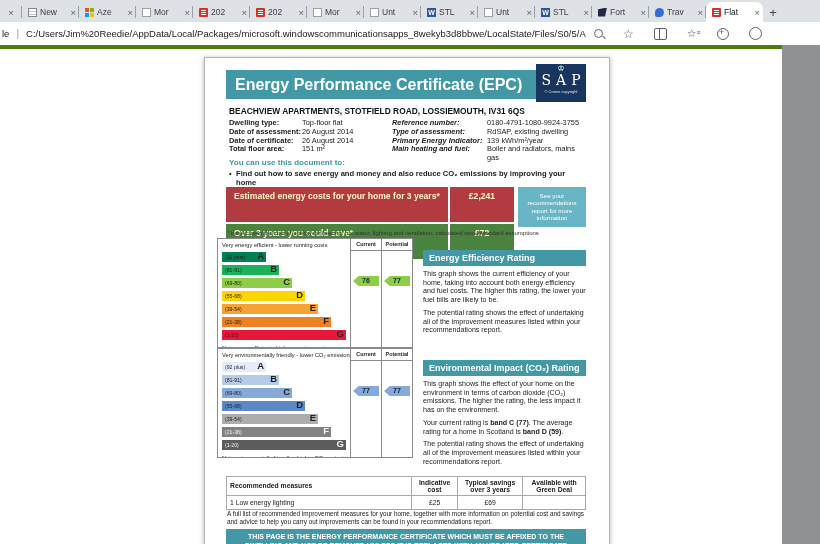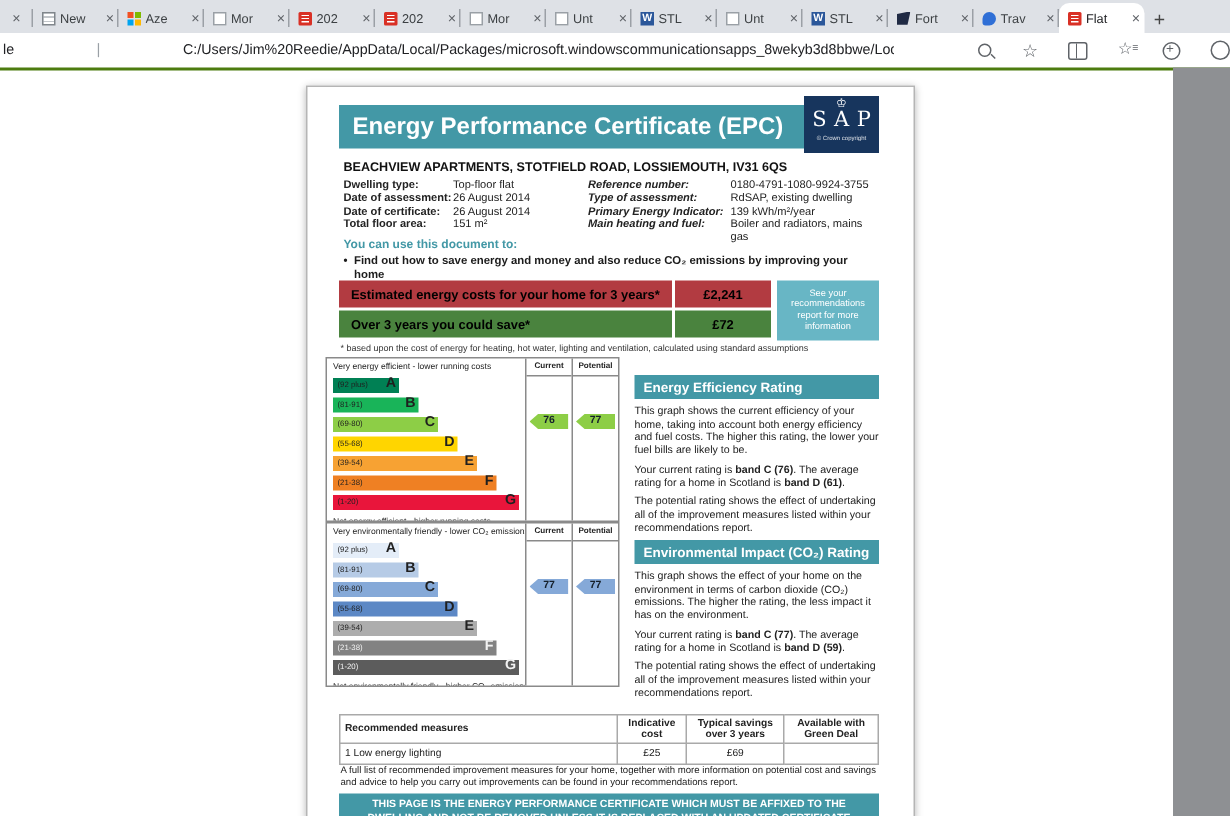--- a/index.html
+++ b/index.html
@@ -22,22 +22,22 @@
   .ic-file{background:#fff;border:1px solid #9aa0a6;}
   .ic-pdf{background:#d93025;border-radius:1px;position:relative;}
   .ic-pdf::after{content:"";position:absolute;left:2px;right:2px;top:2px;height:5px;
       background:linear-gradient(#fff 0 1px,transparent 1px 2px,#fff 2px 3px,transparent 3px 4px,#fff 4px 5px);}
   .ic-word{background:#2b579a;color:#fff;font-size:7px;font-weight:bold;text-align:center;line-height:9px;}
   .ic-microsoft{display:grid;grid-template-columns:4px 4px;grid-template-rows:4px 4px;gap:1px;}
   .ic-microsoft i{display:block;}
   .ic-dark-app{background:#202a44;clip-path:polygon(0 20%,100% 0,78% 100%,0 100%);}
   .ic-blue-app{background:#2f6fd6;border-radius:50% 50% 50% 2px;}
 
-  .toolbar{position:absolute;top:22px;left:0;width:820px;height:23px;background:#fff;border-bottom:2px solid #4d7c0f;
-           display:flex;align-items:center;font-size:9.5px;color:#202124;gap:48px;}
+  .toolbar{position:absolute;top:22px;left:0;width:820px;height:23px;background:#fff;border-bottom:4px solid #4d7c0f;
+           display:flex;align-items:center;font-size:9.5px;color:#202124;}
   .addr-prefix{margin-left:2px;color:#202124;}
   .addr-sep{color:#9aa0a6;margin:0 7px;font-size:10px;}
   .addr-url{white-space:nowrap;overflow:hidden;width:560px;}
   .addr-tools{display:flex;align-items:center;gap:20px;margin-left:8px;}
   .zoom-ic{width:7px;height:7px;border:1.2px solid #5f6368;border-radius:50%;position:relative;}
   .zoom-ic::after{content:"";position:absolute;width:4px;height:1.2px;background:#5f6368;transform:rotate(45deg);right:-4px;bottom:-1px;}
   .star-ic{font-size:12px;color:#5f6368;line-height:12px;}
   .split-ic{width:11px;height:10px;border:1.2px solid #5f6368;border-radius:2px;
             background:linear-gradient(90deg,transparent 0 4px,#5f6368 4px 5.2px,transparent 5.2px);}
   .favlist-ic{position:relative;font-size:11px;color:#5f6368;line-height:11px;}
@@ -68,21 +68,21 @@
   .dcol2 .dlabel{width:95px;font-style:italic;}
   .dvalue{flex:1;}
 
   .use-intro{position:absolute;left:24px;top:100px;color:var(--teal);font-weight:bold;font-size:8px;}
   .bullets{position:absolute;left:24px;top:111px;width:356px;font-size:7.6px;font-weight:bold;color:#1c1c1c;line-height:9px;}
   .bullet{padding-left:7px;position:relative;}
   .bullet::before{content:"•";position:absolute;left:0;top:0;}
 
   .costs{position:absolute;left:21px;top:129px;width:360px;height:40px;}
   .cost-rows{position:absolute;left:0;top:0;right:72px;}
-  .cost-row{display:flex;height:18px;margin-bottom:2px;color:#000000;font-weight:bold;}
+  .cost-row{display:flex;height:35px;margin-bottom:2px;color:#fef9c3;font-weight:bold;}
   .cost-label{flex:1;font-size:8.6px;line-height:19px;padding-left:8px;overflow:hidden;white-space:nowrap;}
   .cost-value{width:64px;text-align:center;font-size:8.6px;line-height:19px;margin-left:2px;flex:none;}
   .cost-side{position:absolute;right:0;top:0;width:68px;height:40px;background:#68b6c5;color:#fff;
              font-size:6.2px;line-height:7.4px;text-align:center;padding:5px 4px 0;box-sizing:border-box;}
   .footnote{position:absolute;left:22px;top:172px;font-size:6px;color:#333;}
 
   
   .chart{position:absolute;left:12px;width:196px;height:110px;border:1px solid #8a8a8a;background:#fff;box-sizing:border-box;display:flex;}
   .bands-area{flex:1;position:relative;overflow:hidden;}
   .top-label,.bottom-label{font-size:5.7px;color:#222;height:12px;line-height:12px;padding-left:4px;white-space:nowrap;}
@@ -315,21 +315,20 @@
           <div class="arrow" style="background: rgb(141, 206, 70); top: 37px;">76</div>
         </div>
         <div class="rating-col">
           <div class="col-head">Potential</div>
           <div class="arrow" style="background: rgb(141, 206, 70); top: 37px;">77</div>
         </div>
       </div>
     <div class="panel sec1">
       <div class="panel-head">Energy Efficiency Rating</div>
       <p>This graph shows the current efficiency of your home, taking into account both energy efficiency and fuel costs. The higher this rating, the lower your fuel bills are likely to be.</p>
-      <p><span>Your current rating is </span><span class="b">band C (76)</span><span>. The average rating for a home in Scotland is </span><span class="b">band D (61)</span><span>.</span></p>
       <p>The potential rating shows the effect of undertaking all of the improvement measures listed within your recommendations report.</p>
     </div>
 
     <div class="chart sec2" id="chart1">
         <div class="bands-area">
           <div class="top-label">Very environmentally friendly - lower CO₂ emissions</div>
           <div class="band-row">
             <div class="band-bar" style="width: 44px; background: rgb(228, 237, 248); color: rgb(31, 31, 31);">(92 plus)<span class="band-letter" style="color: rgb(31, 31, 31);">A</span></div>
           </div>
           <div class="band-row">

